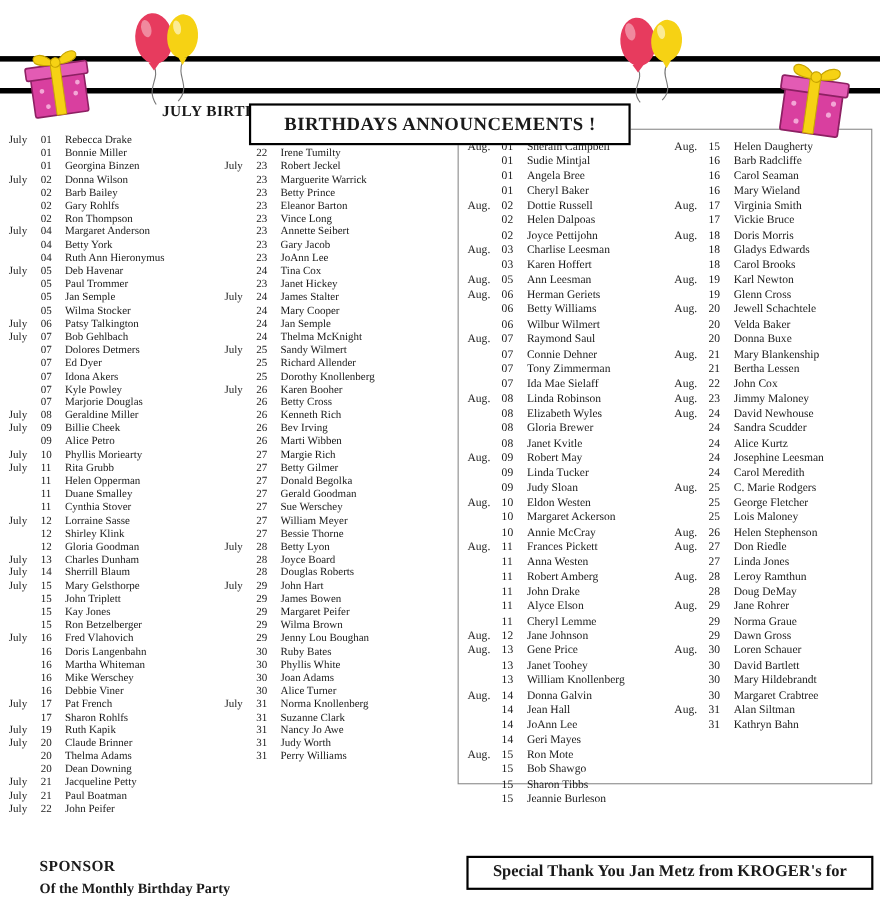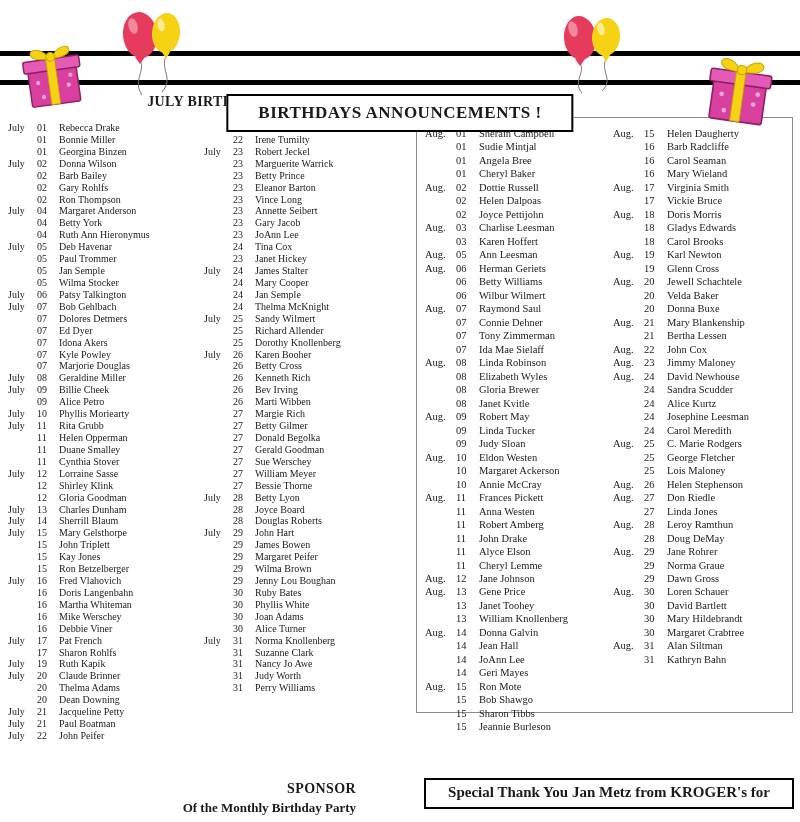--- a/index.html
+++ b/index.html
@@ -60,21 +60,21 @@
   }
   .august-col1 { left:8px;   top:9px; width:182px; }
   .august-col2 { left:196px; top:9px; width:176px; }
   .august-box .row { height:13.49px; line-height:13.49px; font-size:10.5px; }
   .august-box .m { width:31px; }
   .august-box .d { width:23px; }
 
   
   .sponsor {
     position:absolute; left:36px; top:781px; width:320px;
-    text-align:right; font-weight:bold;
+    text-align:left; font-weight:bold;
   }
   .sponsor-line1 { font-size:14px; letter-spacing:0.4px; }
   .sponsor-line2 { font-size:13px; margin-top:3px; }
 
   .thanks-box {
     position:absolute; left:424px; top:778px; width:370px;
     border:2px solid #000; background:#fff;
     text-align:center; font-weight:bold; font-size:15px;
     line-height:1.3; padding:3px 4px 4px 4px;
   }

